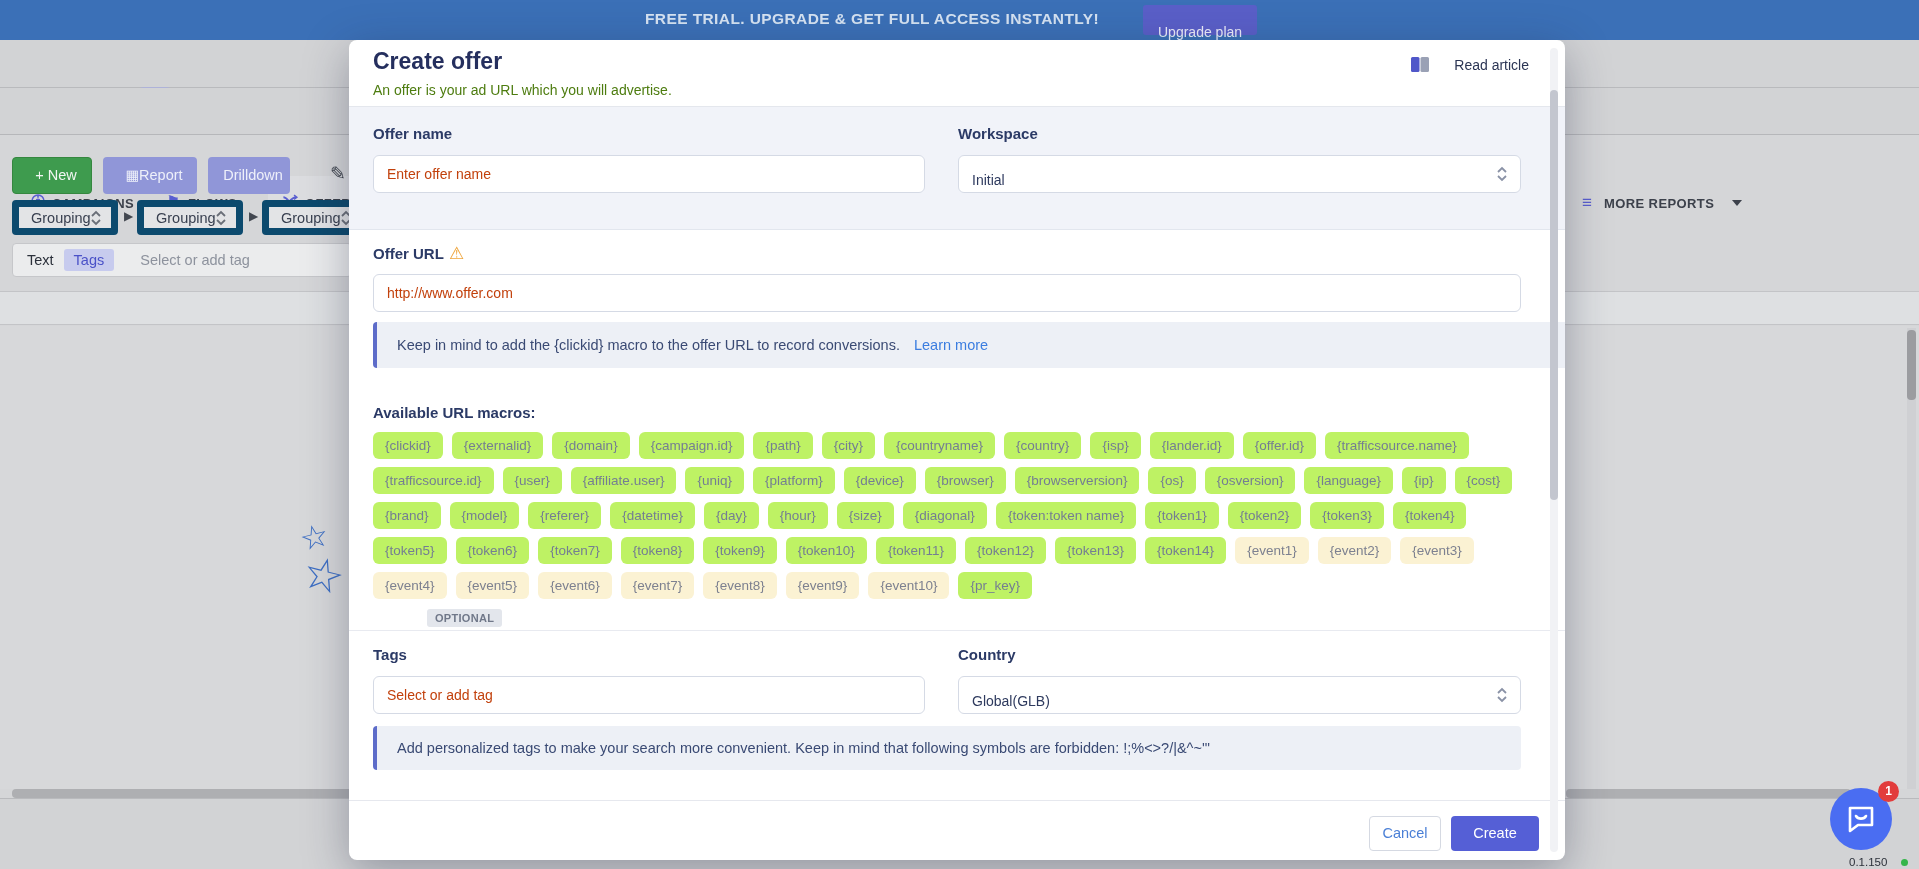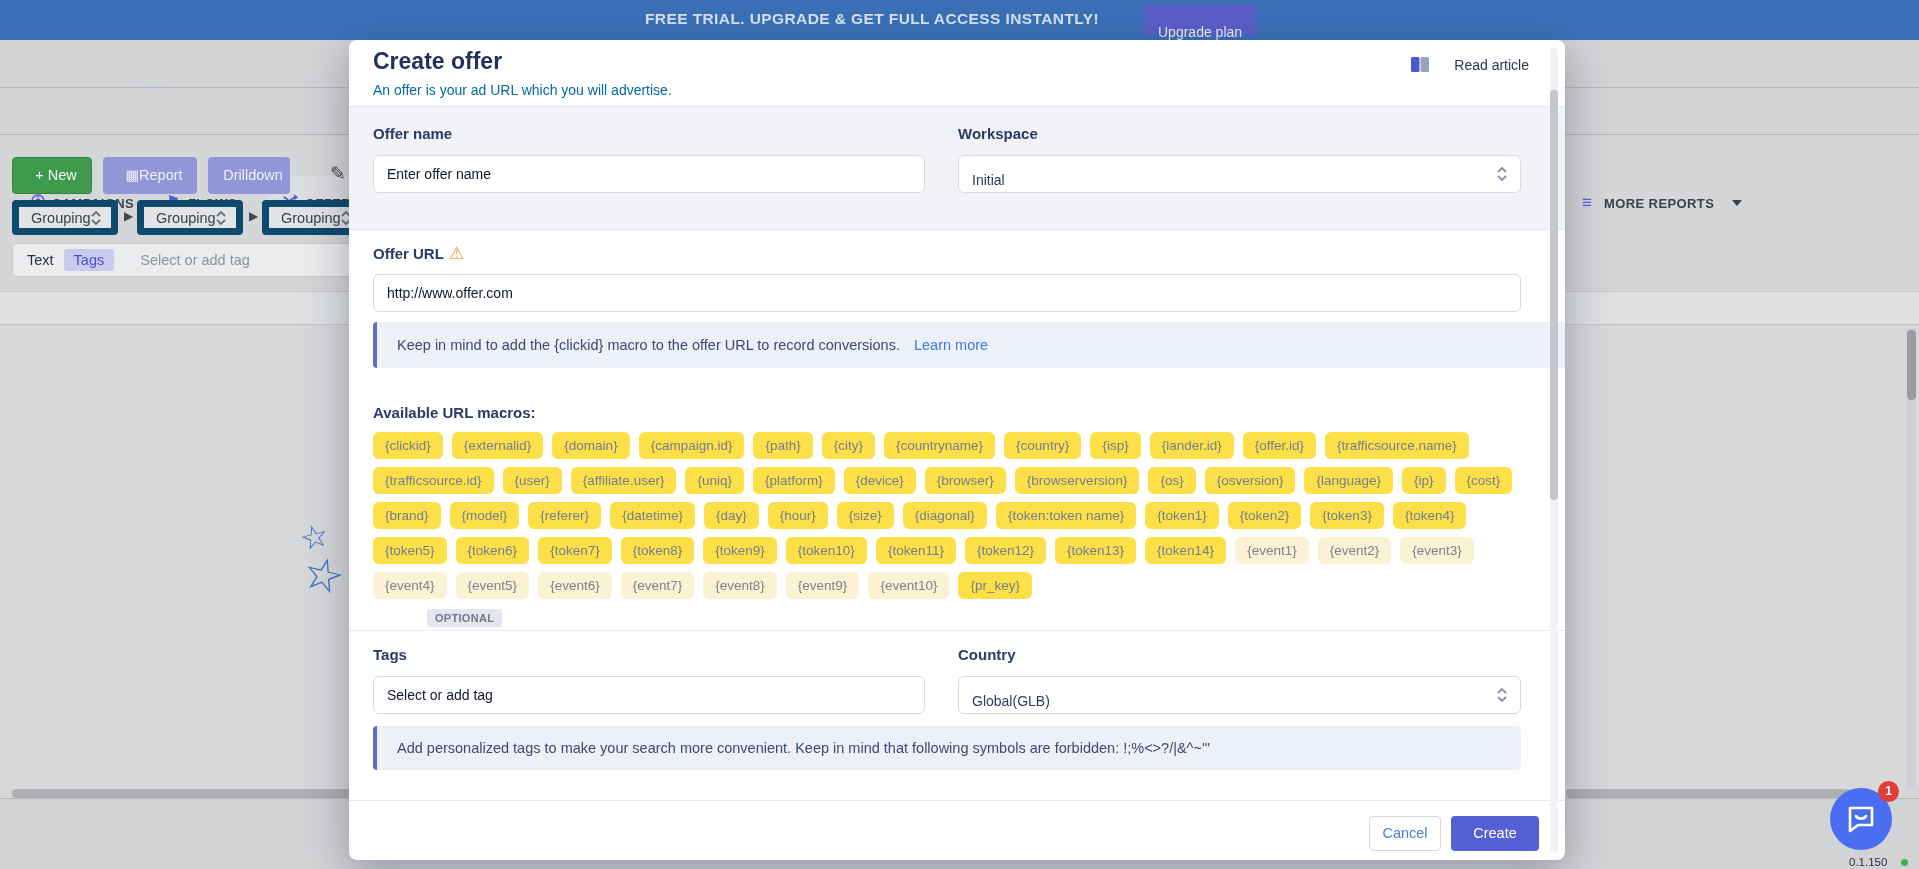--- a/index.html
+++ b/index.html
@@ -64,34 +64,34 @@
   .vscroll-thumb { left:1907px; top:330px; width:9px; height:70px; background:#9b9ca0; border-radius:4px; }
   .bottombar { left:0; top:798px; width:1919px; height:71px; background:#d2d3d5; border-top:1px solid #b9babd; }
   .chat-bubble { left:1830px; top:788px; width:62px; height:62px; border-radius:50%; background:#4a6df2; cursor:pointer; }
   .chat-badge { left:1878px; top:781px; width:21px; height:21px; border-radius:50%; background:#e23c3c; color:#fff; font-size:12px; font-weight:700; text-align:center; line-height:21px; }
   .version { left:1849px; top:856px; color:#2c313a; font-size:11.5px; }
   .green-dot { left:1901px; top:859px; width:7px; height:7px; border-radius:50%; background:#35b54a; }
 
   
   .modal { left:349px; top:40px; width:1216px; height:820px; background:#ffffff; border-radius:8px; box-shadow:0 12px 45px rgba(30,35,60,.35); overflow:hidden; }
   .m-title { left:24px; top:8px; color:#252f5e; font-size:23px; font-weight:600; }
-  .m-sub { left:24px; top:42px; color:#0369a1; font-size:14px; }
+  .m-sub { left:24px; top:42px; color:#4d7c0f; font-size:14px; }
   .m-read { right:36px; top:16px; position:absolute; display:flex; align-items:center; gap:24px; color:#2b3554; font-size:14px; cursor:pointer; }
   .m-divider { left:0; top:66px; width:1216px; height:1px; background:#e4e7ed; }
   .sec1 { left:0; top:67px; width:1216px; height:123px; background:#f1f3f9; border-bottom:1px solid #e2e6ee; }
   .f-label { font-size:15px; font-weight:600; color:#2b3a66; }
   .ibox { background:#fff; border:1px solid #d5dae5; border-radius:6px; display:flex; align-items:center; padding:0 13px; font-size:14px; }
-  .placeholder { color:#0f172a; }
+  .placeholder { color:#c2410c; }
   .ivalue { color:#2e3a5e;margin-top:12px; }
   .selbox { justify-content:space-between; cursor:pointer; }
   .alert { background:#edf0f6; border-radius:4px; border-left:4px solid #5d6cc9; display:flex; align-items:center; padding:0 20px; font-size:14.5px; color:#3a4a74; }
   .alert a { color:#3b7de0; text-decoration:none; margin-left:14px; cursor:pointer; }
   .macros-label { left:24px; top:364px; color:#2b3a66; font-size:15px; font-weight:600; }
   .chips { left:24px; top:392px; width:1150px; display:flex; flex-wrap:wrap; gap:8px 9px; }
-  .chip { background:#fde047; color:#747e92; font-size:13.5px; border-radius:6px; padding:6px 12px; cursor:pointer; white-space:nowrap; }
+  .chip { background:#bef264; color:#747e92; font-size:13.5px; border-radius:6px; padding:6px 12px; cursor:pointer; white-space:nowrap; }
   .chip-event { background:#fbf2d3; color:#7d8190; }
   .m-divider2 { left:0; top:590px; width:1216px; height:1px; background:#e8eaf0; }
   .opt-badge { background:#e3e6ec; color:#707889; font-size:11px; font-weight:700; border-radius:3px; padding:3px 8px; margin-left:10px; letter-spacing:.3px; }
   .m-footer-line { left:0; top:760px; width:1216px; height:1px; background:#e6e8ee; }
   .btn-cancel { right:124px; top:776px; position:absolute; width:72px; height:35px; background:#fff; border:1px solid #d5d9e2; border-radius:4px; color:#4a7fd6; font-size:14.5px; line-height:33px; text-align:center; cursor:pointer; }
   .btn-create { right:26px; top:776px; position:absolute; width:88px; height:35px; background:#555fd6; border-radius:4px; color:#fff; font-size:14.5px; line-height:35px; text-align:center; cursor:pointer; padding:0 6px; }
   .m-scroll-track { left:1201px; top:8px; width:8px; height:804px; background:#f1f2f5; border-radius:4px; }
   .m-scroll-thumb { left:1201px; top:50px; width:8px; height:410px; background:#c3c6cf; border-radius:4px; }
   .warn { color:#eea43b; font-size:17px; }
 </style>

